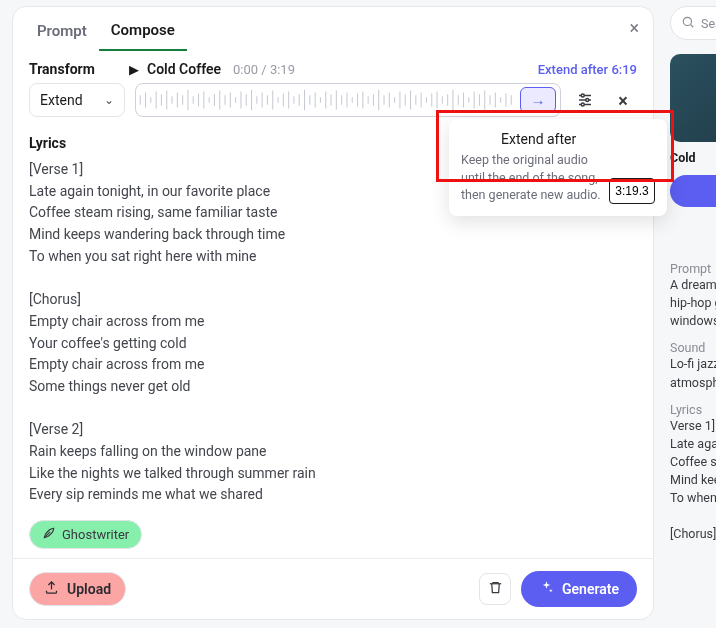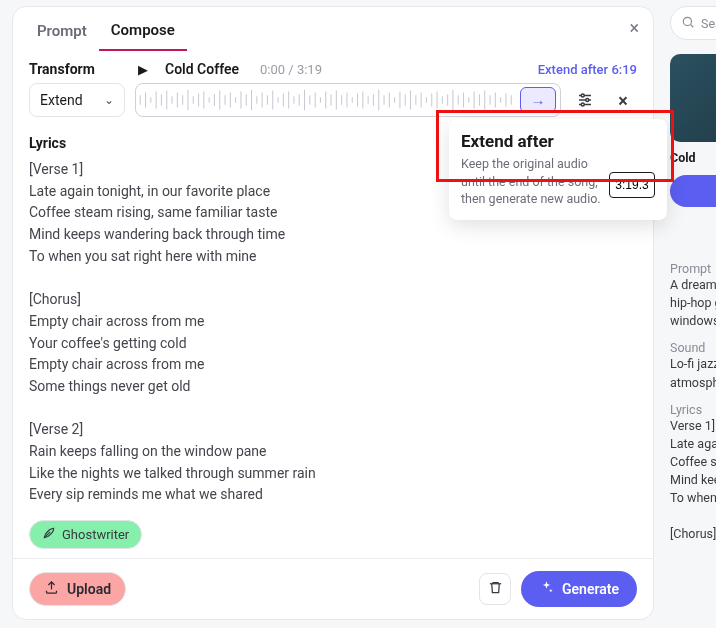--- a/index.html
+++ b/index.html
@@ -34,38 +34,38 @@
   }
   .tab {
     padding: 10px 12px 10px 12px;
     font-size: 15px;
     font-weight: 600;
     color: #6b6e78;
     cursor: pointer;
   }
   .tab.active {
     color: #1a1a1a;
-    border-bottom: 2px solid #be185d;
+    border-bottom: 2px solid #15803d;
   }
   .tabs .close {
     position: absolute;
     right: 14px;
     top: 10px;
     color: #7b7e88;
     font-size: 18px;
     cursor: pointer;
   }
   
   .transform-row {
     padding: 10px 16px 4px 16px;
   }
   .tr-top {
     display: flex;
     align-items: center;
-    gap: 17px;
+    gap: 8px;
     margin-bottom: 6px;
   }
   .tr-label {
     font-weight: 700;
     font-size: 14px;
     min-width: 92px;
   }
   .play-icon {
     font-size: 13px;
     color: #1a1a1a;
@@ -226,34 +226,35 @@
     left: 449px;
     top: 119px;
     width: 218px;
     background: #fff;
     border-radius: 8px;
     padding: 12px 12px 12px 12px;
     box-shadow: 0 6px 20px rgba(0,0,0,.12);
     z-index: 50;
   }
   .pop-title {
-    font-weight: 700;
-    font-size: 17px;
+    font-weight: 400;
+    font-size: 14px;
     margin-bottom: 4px;
+    margin-left: 40px;
   }
   .pop-desc {
     font-size: 12.5px;
     color: #6b6e78;
     line-height: 1.4;
     max-width: 140px;
   }
   .pop-input {
     position: absolute;
     right: 12px;
-    bottom: 22px;
+    bottom: 12px;
     width: 46px;
     height: 26px;
     border: 1px solid #1a1a1a;
     border-radius: 4px;
     font-size: 12px;
     text-align: center;
     padding: 0;
   }
   .redbox {
     position: absolute;

